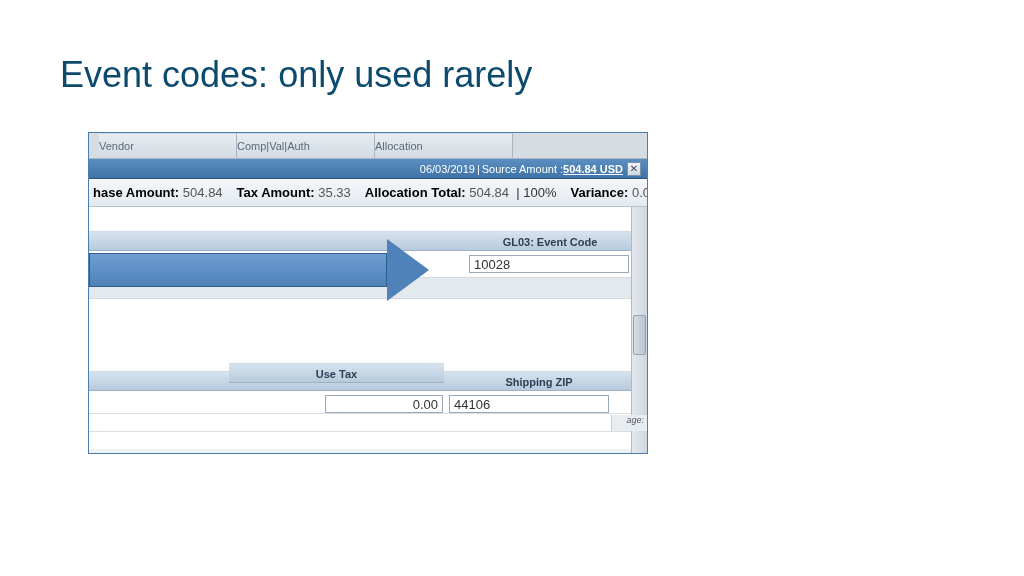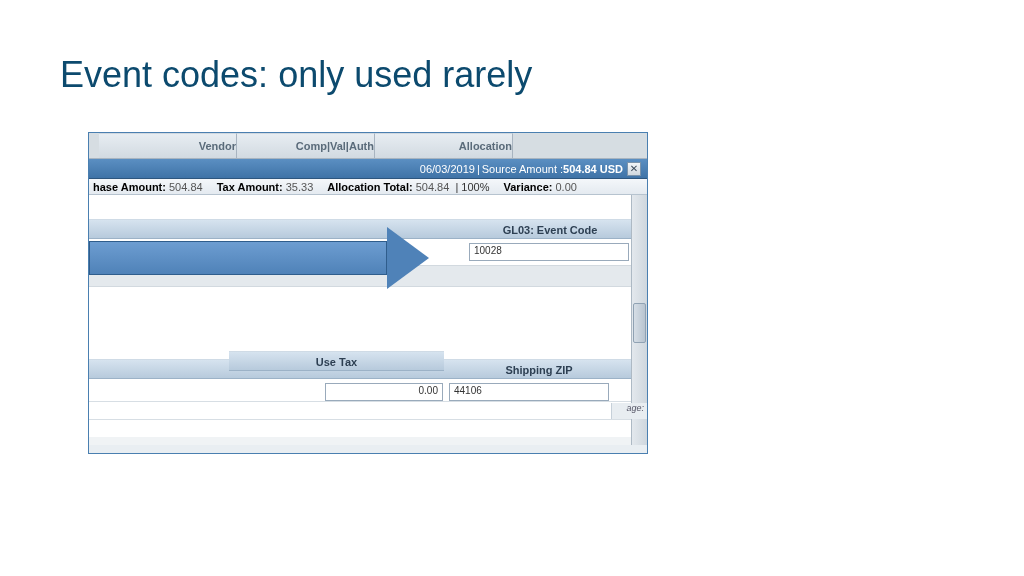--- a/index.html
+++ b/index.html
@@ -18,60 +18,60 @@
   }
   
   .tabs-row {
     height: 26px;
     display: flex;
     background: #d6dde2;
     border-bottom: 1px solid #a8b4c0;
   }
   .tab {
     width: 138px;
-    text-align: right;
+    text-align: left;
     line-height: 25px;
     background: linear-gradient(#e7edf2,#d2dae1);
     border-right: 1px solid #a8b4c0;
     border-top: 1px solid #cfd8e0;
     color: #5a6b7a;
-    font-weight: bold;
+    font-weight: normal;
     font-size: 11px;
   }
   .tab:first-child { margin-left: 10px; }
   
   .info-bar {
     height: 20px;
     background: linear-gradient(#5b8fc2,#3f73a7);
     color: #fff;
     font-size: 11px;
     display: flex;
     align-items: center;
     justify-content: flex-end;
     padding-right: 6px;
     border-bottom: 1px solid #2e567e;
   }
   .info-bar .sep { margin: 0 2px; }
-  .info-bar .amount-link { font-weight: bold; }
+  .info-bar .amount-link { text-decoration: underline; font-weight: bold; }
   .close-box {
     width:14px; height:14px;
     background: linear-gradient(#f2f5f8,#d0d8df);
     border:1px solid #7a93ab;
     color:#3a4a5a;
     font-size:10px; line-height:12px; text-align:center;
     margin-left:4px; cursor:pointer;
   }
   
   .amounts-row {
     background: linear-gradient(#f4f7fa,#e4eaf0);
     border-bottom: 1px solid #b6c3cf;
-    height: 16px;
+    height: 28px;
     display: flex;
     align-items: center;
-    font-size: 11px;
+    font-size: 13px;
     color:#333;
     padding-left: 4px;
     gap: 14px;
     white-space: nowrap;
   }
   .amounts-row b { color:#000; font-weight:bold; }
   .amounts-row .val { color:#555; }
   
   .grid-area {
     position: relative;
@@ -134,21 +134,21 @@
   .hdr-strip { position:absolute; left:0; right:16px; height:20px;
                background: linear-gradient(#d6e3ef,#b7cadc);
                border-top:1px solid #cfdbe6; border-bottom:1px solid #9cb2c7; }
   .strip1 { top:24px; }
   .strip2 { top:164px; }
   .input-cell {
     position:absolute;
     height:18px;
     background:#fff;
     border:1px solid #9ab;
-    font-size:10px; padding:1px 4px; color:#333;
+    font-size:13px; padding:1px 4px; color:#333;
   }
   .row-white { position:absolute; left:0; right:16px; background:#fff; }
   .row-grey  { position:absolute; left:0; right:16px; background:#e4e9ed; border-top:1px solid #d2d9df; border-bottom:1px solid #d2d9df; }
   .page-label { position:absolute; right:0; bottom:26px; width:36px; height:16px;
                 font-size:9px; color:#556; background:#e8edf1; text-align:right; padding-right:3px;
                 border-left:1px solid #c6d0d9;font-style:italic;}
 </style>
 </head>
 <body>
 

